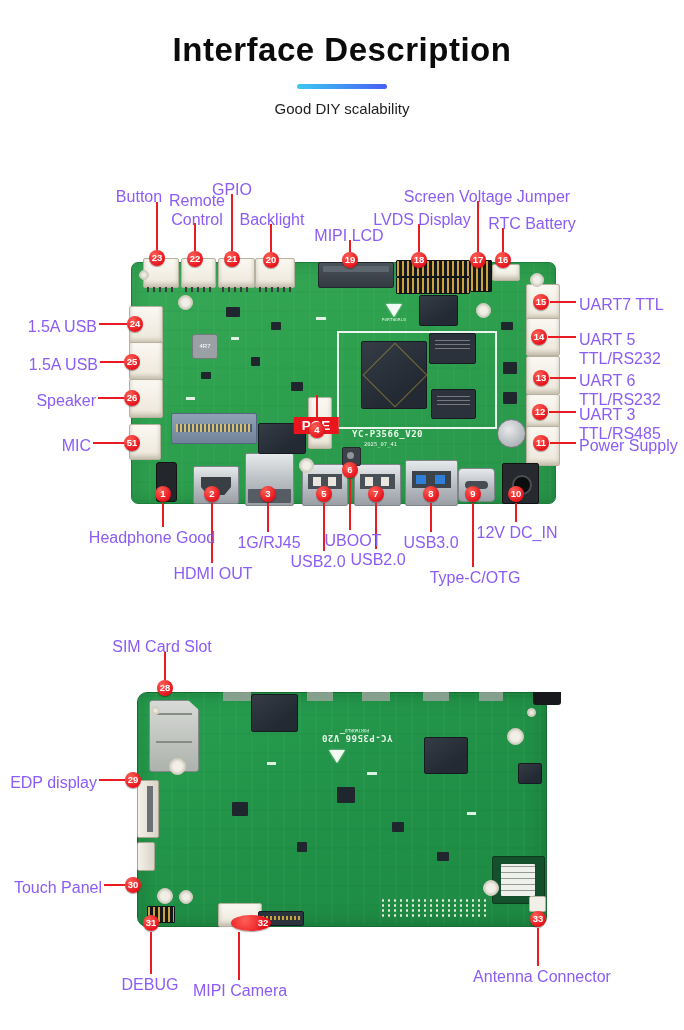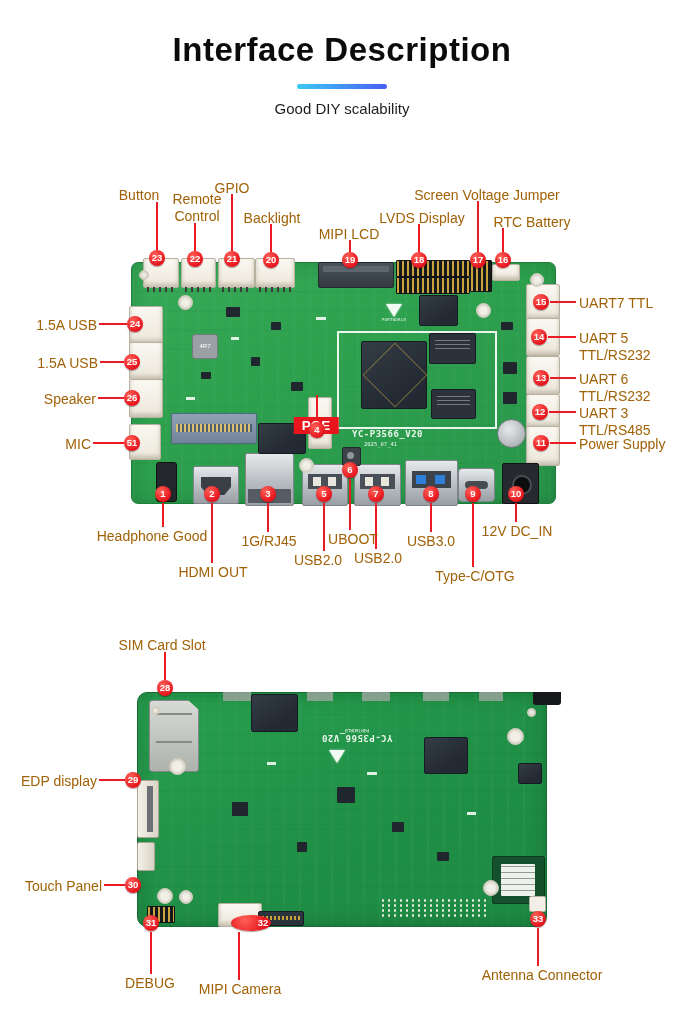--- a/index.html
+++ b/index.html
@@ -40,21 +40,21 @@
        background:repeating-linear-gradient(0deg,rgba(255,255,255,.35) 0 1px,transparent 1px 4px);}
   .port{background:linear-gradient(180deg,#e6e9eb,#b8bdc2 55%,#999fa5);border:1px solid #7f858b;border-radius:2px;}
   .hole{background:#f1efe6;border-radius:50%;border:1px solid #cfcabb;box-shadow:inset 0 0 3px rgba(90,90,70,.5);}
   .silk{background:rgba(255,255,255,.85);}
   .smd{background:#20262d;border-radius:1px;}
   .co-line{position:absolute;background:#ea1b22;z-index:30;}
   .co-circle{position:absolute;width:16px;height:16px;border-radius:50%;z-index:40;
        background:radial-gradient(circle at 35% 30%,#ff6056,#e5121c 72%);
        color:#fff;font-size:9.5px;font-weight:bold;line-height:16px;text-align:center;
        box-shadow:0 1px 1px rgba(0,0,0,.35);}
-  .co-label{position:absolute;z-index:35;font-size:14px;color:#a16207;white-space:pre-line;line-height:1.2;}
+  .co-label{position:absolute;z-index:35;font-size:16px;color:#8b5cf6;white-space:pre-line;line-height:1.2;}
   .co-tag{background:#e8151d;color:#fff;font-weight:bold;font-size:13.5px;padding:0 8px;
        line-height:17px;white-space:nowrap;}
   .silktext{position:absolute;color:#eaf7ec;font-family:"DejaVu Sans Mono","Liberation Mono",monospace;}
   .logo-tri{width:0;height:0;border-left:8px solid transparent;border-right:8px solid transparent;
        border-top:13px solid #f2fbf3;filter:drop-shadow(0 0 1px rgba(255,255,255,.6));}
 </style>
 </head>
 <body>
 
 <div class="stage">

